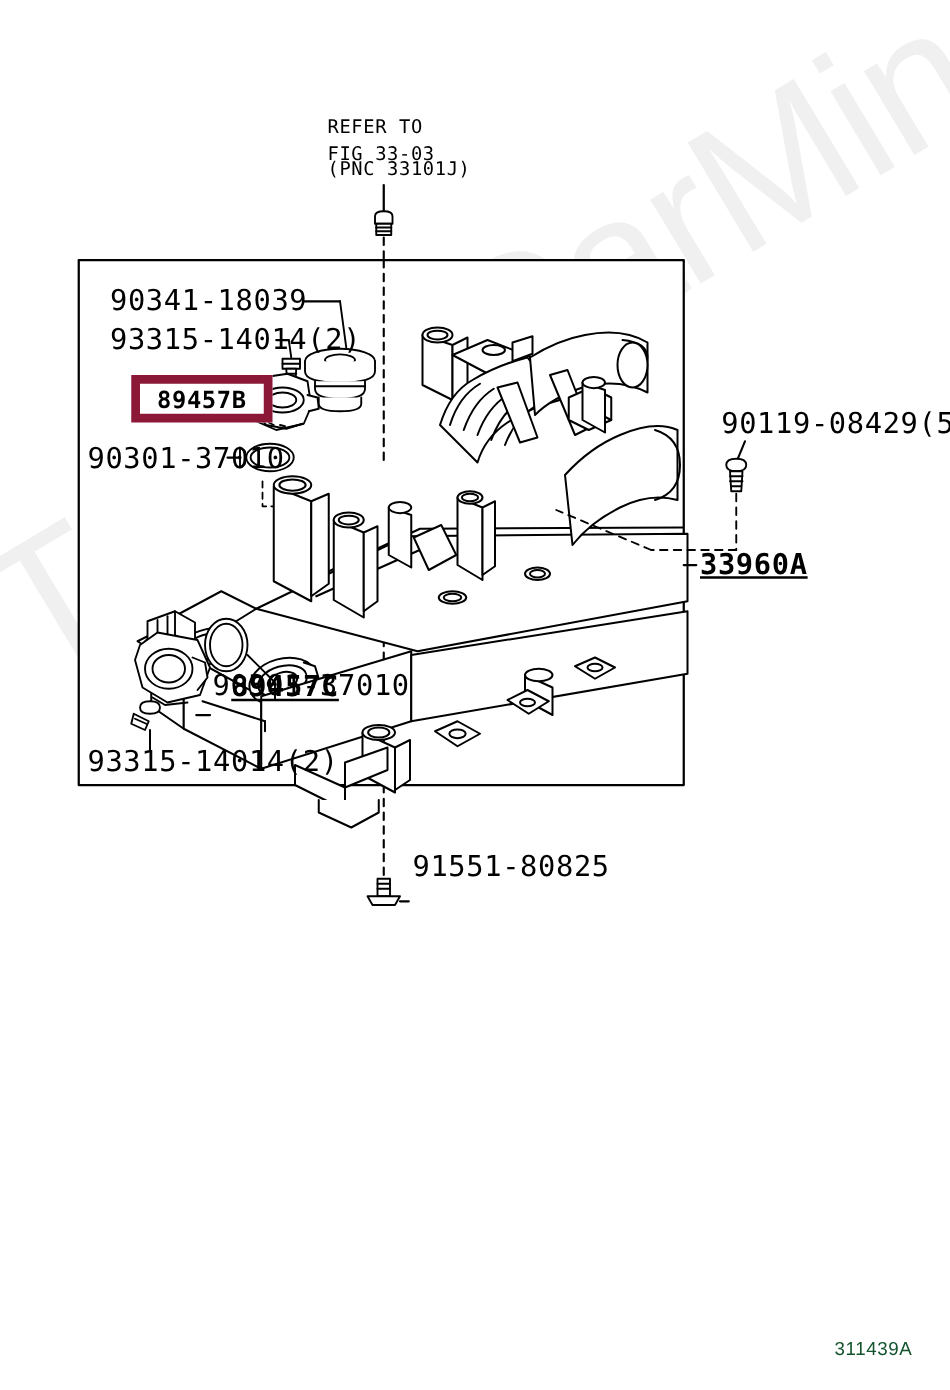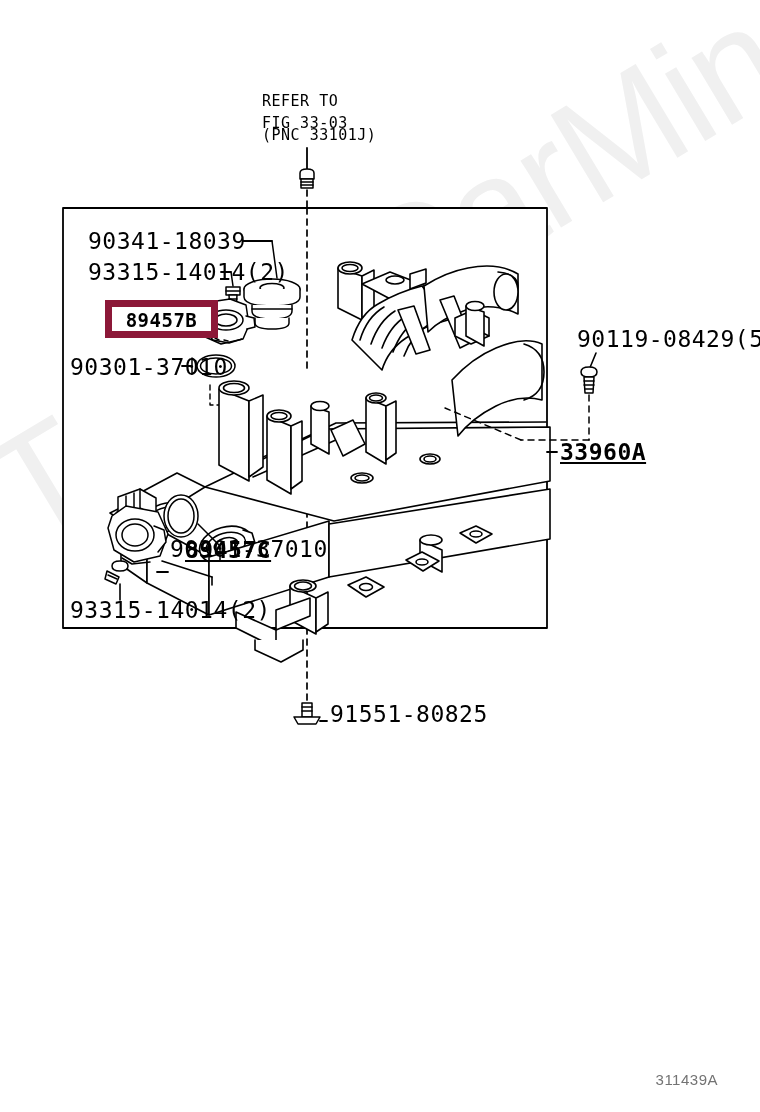--- a/index.html
+++ b/index.html
@@ -90,26 +90,26 @@
     font-weight: bold;
     letter-spacing: 0.5px;
     color: #000000;
     white-space: pre;
   }
 
   
   .diagram-id {
     position: absolute;
     z-index: 3;
-    right: 42px;
+    right: 30px;
     bottom: 24px;
     font-family: "Liberation Sans", sans-serif;
     font-size: 15px;
     letter-spacing: 0.5px;
-    color: #737373;
+    color: #14532d;
   }
 </style>
 </head>
 <body>
 
 <div id="page">
 
   <div class="watermark">ToyotaCarMine.ru</div>
 
   <svg class="art" viewBox="0 0 760 1112">
@@ -354,17 +354,17 @@
   <div class="label" style="left:553px; top:327px;margin-left:24px;">90119-08429(5)</div>
 
   <div class="label bold" style="left:560px; top:440px;">33960A</div>
 
   <div class="label" style="left:170px; top:537px;">90301-37010</div>
 
   <div class="label bold" style="left:185px; top:538px;">89457C</div>
 
   <div class="label" style="left:70px; top:598px;">93315-14014(2)</div>
 
-  <div class="label" style="left:330px; top:702px;">91551-80825</div>
+  <div class="label" style="left:330px; top:682px;">91551-80825</div>
 
   <div class="diagram-id">311439A</div>
 
 </div>
 
 </body></html>

